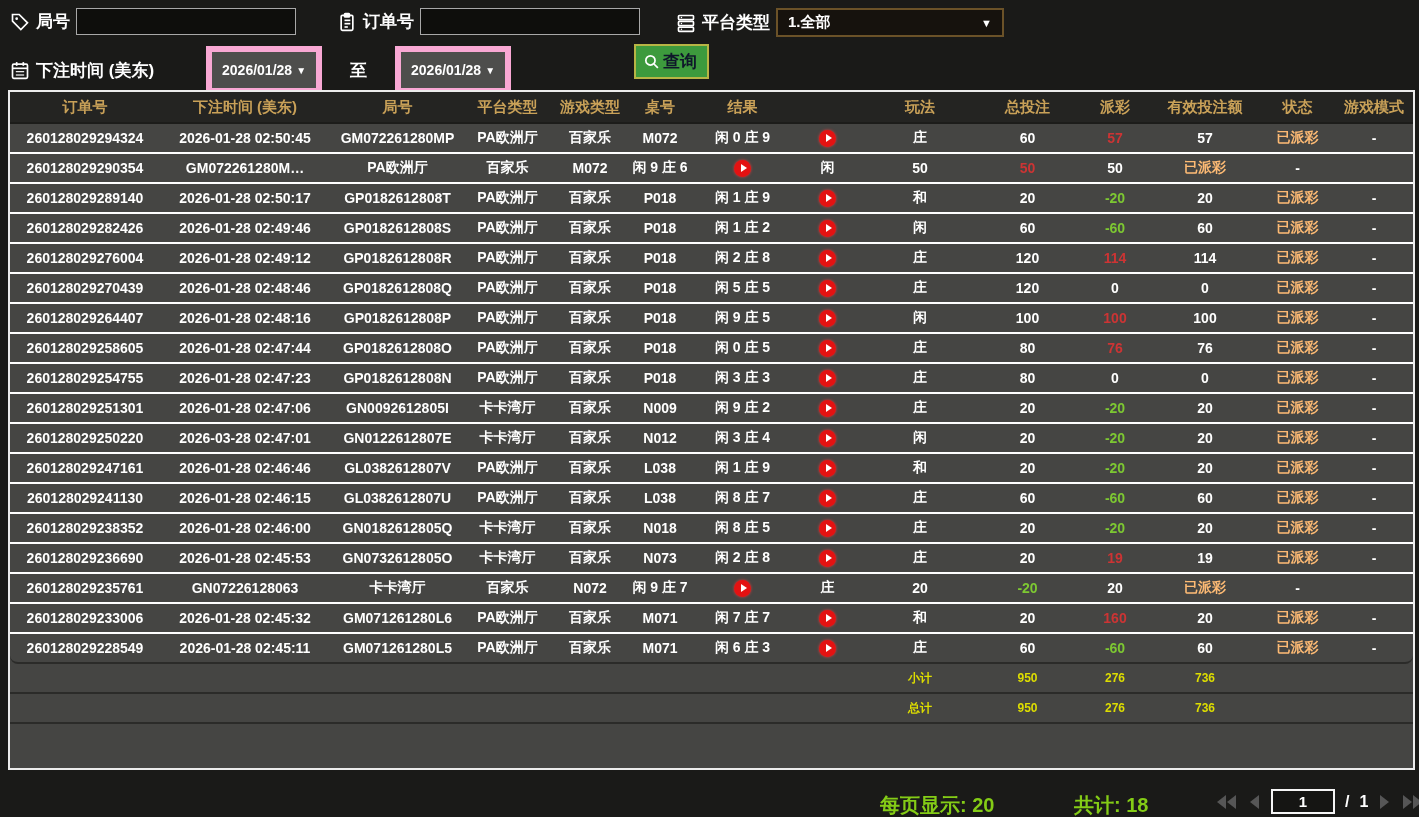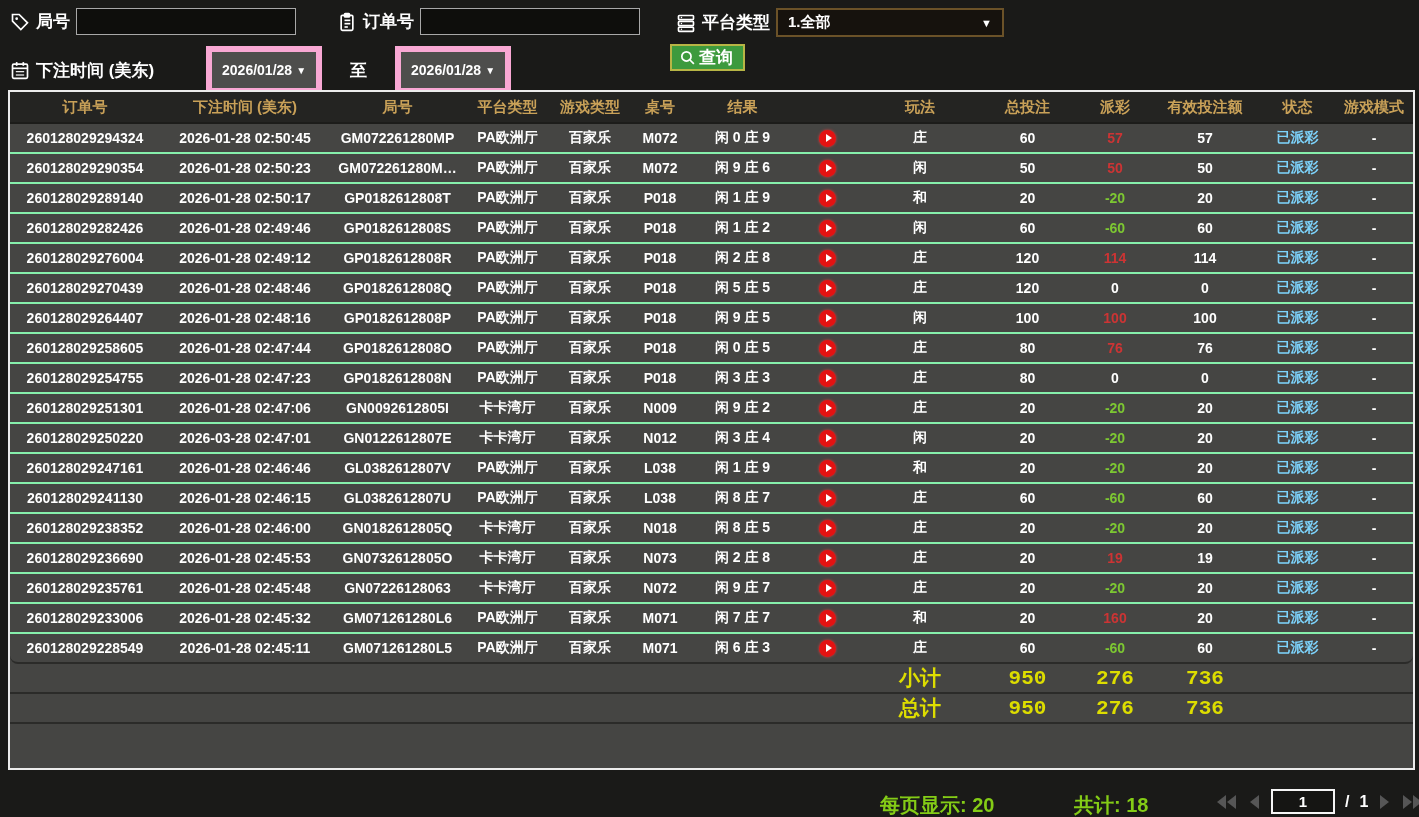--- a/index.html
+++ b/index.html
@@ -29,51 +29,51 @@
   }
   .selectbox .caret { font-size: 11px; color: #fff; }
   .datebox {
     display: flex; align-items: center; justify-content: center; gap: 4px;
     background: #4e4e4c; border: 6px solid #f9a8d4; height: 48px; width: 116px;
     color: #fff; font-size: 14px; font-weight: 700; cursor: pointer;
   }
   .datebox .caret { font-size: 10px; }
   .to-label { font-size: 17px; font-weight: 700; }
   .query-btn {
-    position: absolute; left: 670px; top: 44px;
+    position: absolute; left: 634px; top: 44px;
     display: flex; align-items: center; gap: 3px;
-    background: #3d9a3d; border: 2px solid #b7b545; height: 27px; padding: 0 10px 0 7px;
-    color: #ffffff; font-size: 17px; font-weight: 700; cursor: pointer;
+    background: #3d9a3d; border: 2px solid #b7b545; height: 35px; padding: 0 10px 0 7px;
+    color: #0f172a; font-size: 17px; font-weight: 700; cursor: pointer;
     font-family: "Liberation Sans", sans-serif;
   }
 
   
   .table-wrap {
     position: absolute; left: 8px; top: 90px; width: 1407px; height: 680px;
     border: 2px solid #ececec; background: #454543;
     display: flex; flex-direction: column;
   }
   .grid {
     display: grid;
     grid-template-columns: 150px 170px 135px 85px 80px 60px 105px 65px 120px 95px 80px 100px 85px 68px;
   }
   .thead { background: #242422; height: 32px; border-bottom: 2px solid #1c1c1a; }
   .thead .cell { color: #c9a158; font-size: 15px; }
   .cell {
     display: flex; align-items: center; justify-content: center;
     font-size: 14px; font-weight: 700; white-space: nowrap; overflow: hidden;
   }
-  .row { height: 30px; background: #454543; border-bottom: 2px solid #86efac; }
+  .row { height: 30px; background: #454543; border-bottom: 2px solid #ffffff; }
   .row:last-child { border-bottom: 2px solid #2b2b29; border-radius: 8px; }
   .pos { color: #cc3434; }
   .neg { color: #7dc832; }
   .zero { color: #fff; }
-  .status-ok { color: #7dd3fc; }
+  .status-ok { color: #fdba74; }
   .totals { height: 30px; background: #454543; border-bottom: 2px solid #2b2b29; }
-  .totals .cell { color: #dddd00; font-size: 21px; font-family: Liberation Mono, monospace; }
+  .totals .cell { color: #dddd00; font-size: 12px; }
   .filler { flex: 1; background: #454543; }
 
   .play {
     width: 17px; height: 17px; border-radius: 50%; background: #e31212;
     display: inline-flex; align-items: center; justify-content: center; cursor: pointer;
     box-shadow: 0 0 3px rgba(255,60,60,.8);
   }
   .play::after {
     content: ""; display: block; margin-left: 2px;
     border-top: 4px solid transparent; border-bottom: 4px solid transparent;
@@ -205,21 +205,20 @@
         </div>
         <div class="cell ">庄</div>
         <div class="cell ">60</div>
         <div class="cell pos">57</div>
         <div class="cell ">57</div>
         <div class="cell status-ok">已派彩</div>
         <div class="cell ">-</div>
       </div>
       <div class="grid row">
         <div class="cell ">260128029290354</div>
-        <div class="cell ">2026-01-28 02:50:23</div>
         <div class="cell ">GM072261280M…</div>
         <div class="cell ">PA欧洲厅</div>
         <div class="cell ">百家乐</div>
         <div class="cell ">M072</div>
         <div class="cell ">闲 9 庄 6</div>
         <div class="cell ">
           <span class="play"></span>
         </div>
         <div class="cell ">闲</div>
         <div class="cell ">50</div>
@@ -457,21 +456,20 @@
         </div>
         <div class="cell ">庄</div>
         <div class="cell ">20</div>
         <div class="cell pos">19</div>
         <div class="cell ">19</div>
         <div class="cell status-ok">已派彩</div>
         <div class="cell ">-</div>
       </div>
       <div class="grid row">
         <div class="cell ">260128029235761</div>
-        <div class="cell ">2026-01-28 02:45:48</div>
         <div class="cell ">GN07226128063</div>
         <div class="cell ">卡卡湾厅</div>
         <div class="cell ">百家乐</div>
         <div class="cell ">N072</div>
         <div class="cell ">闲 9 庄 7</div>
         <div class="cell ">
           <span class="play"></span>
         </div>
         <div class="cell ">庄</div>
         <div class="cell ">20</div>

